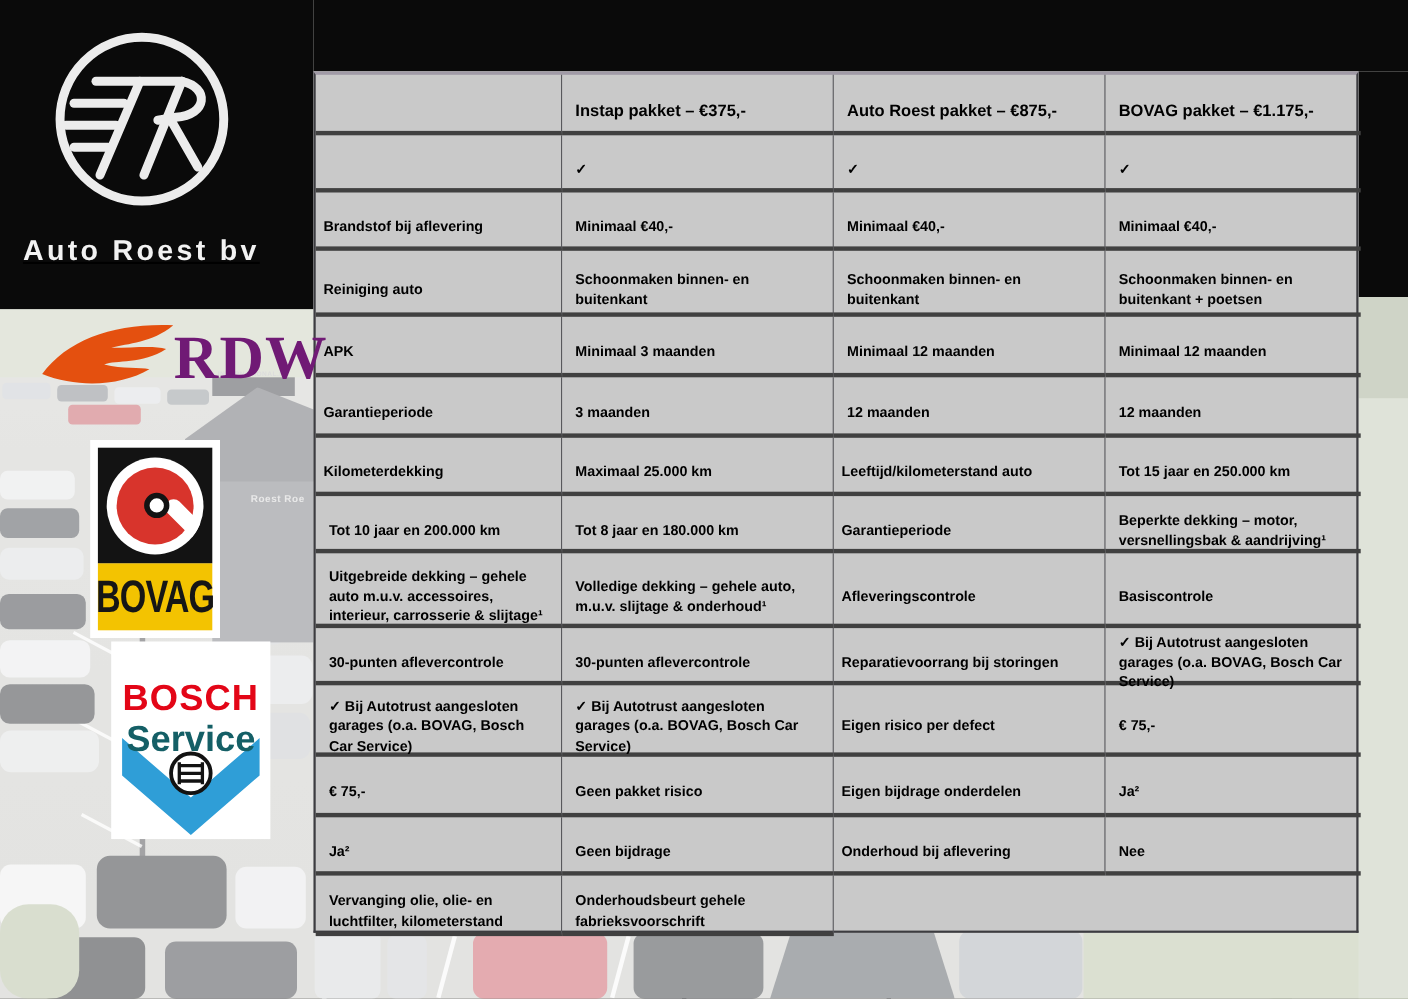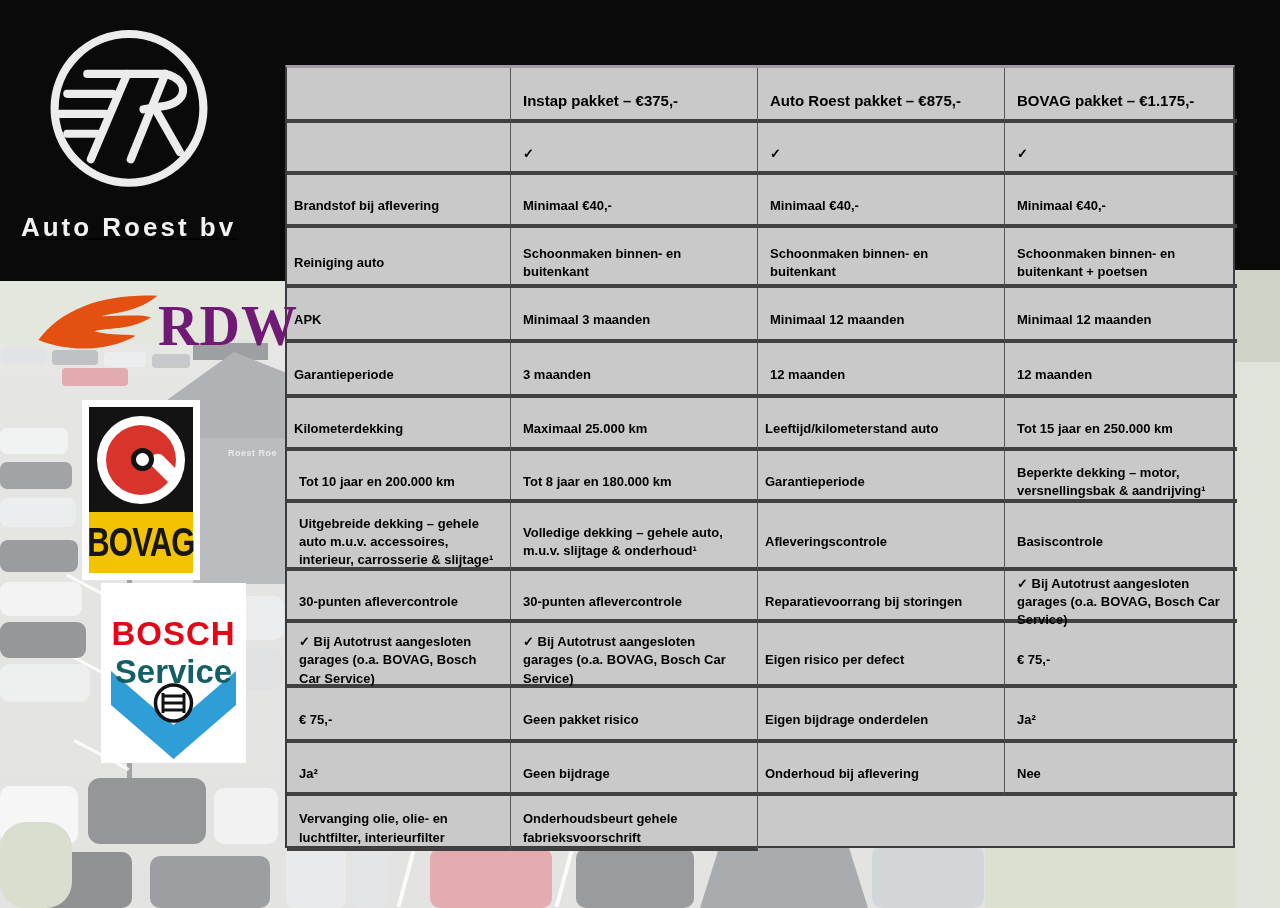--- a/index.html
+++ b/index.html
@@ -193,21 +193,21 @@
       <div class="cell label" data-interactable="false">Eigen risico per defect</div>
       <div class="cell " data-interactable="false">€ 75,-</div>
       <div class="cell " data-interactable="false">€ 75,-</div>
       <div class="cell " data-interactable="false">Geen pakket risico</div>
       <div class="cell label" data-interactable="false">Eigen bijdrage onderdelen</div>
       <div class="cell " data-interactable="false">Ja²</div>
       <div class="cell " data-interactable="false">Ja²</div>
       <div class="cell " data-interactable="false">Geen bijdrage</div>
       <div class="cell label" data-interactable="false">Onderhoud bij aflevering</div>
       <div class="cell " data-interactable="false">Nee</div>
-      <div class="cell " data-interactable="false">Vervanging olie, olie- en luchtfilter, interieurfilter</div>
+      <div class="cell " data-interactable="false">Vervanging olie, olie- en luchtfilter, kilometerstand</div>
       <div class="cell " data-interactable="false">Onderhoudsbeurt gehele fabrieksvoorschrift</div>
     </div>
 
   <div id="rdw" data-interactable="false">
     <svg width="130" height="72" viewBox="0 0 120 66" data-interactable="false">
       <path fill="#e4500f" d="M4 46 C26 16 66 3 114 5 C96 20 76 20 62 24
                C82 24 98 22 108 25 C88 38 66 34 56 38
                C72 42 86 40 94 42 C70 56 34 58 4 46 Z"></path>
     </svg>
     <span id="rdw-text" data-interactable="false">RDW</span>

